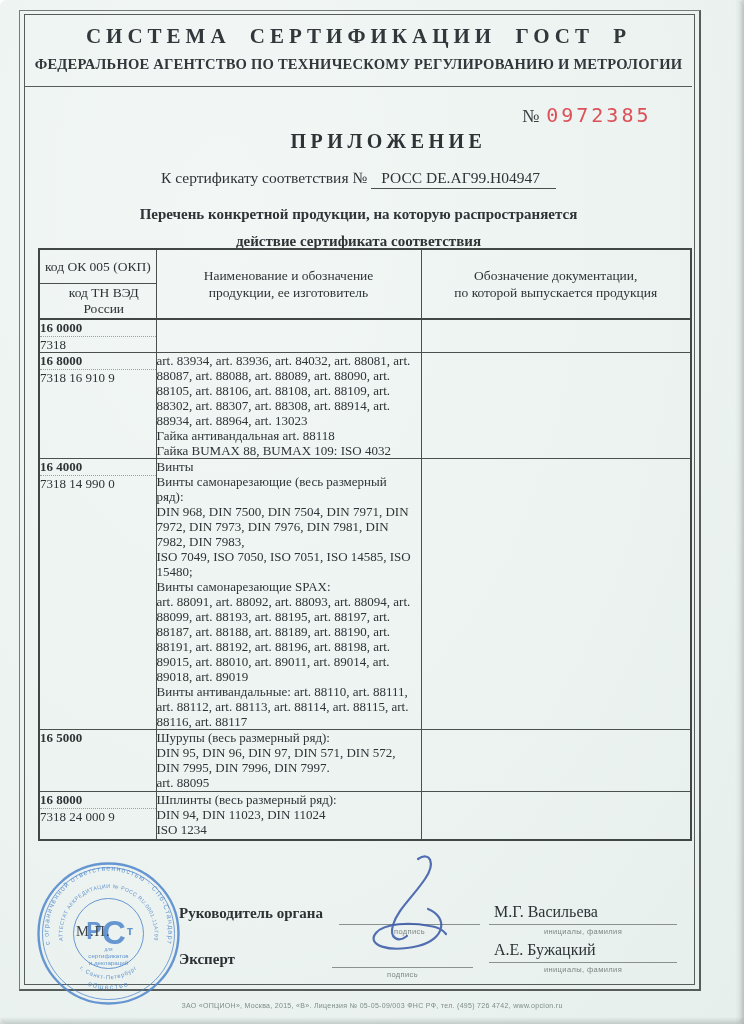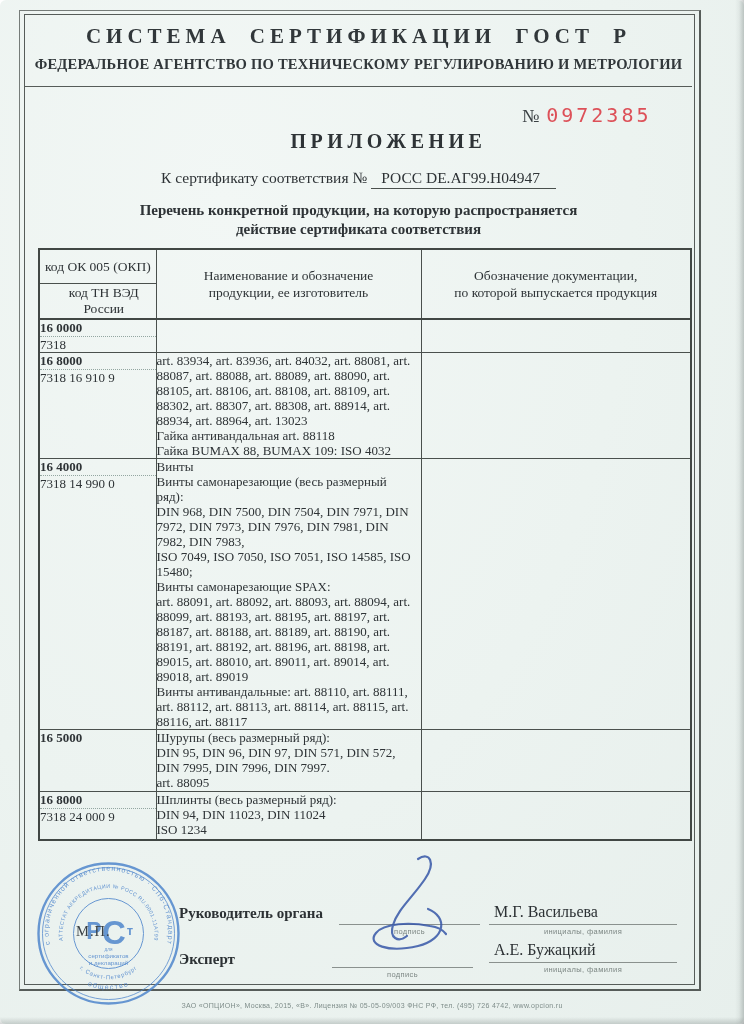--- a/index.html
+++ b/index.html
@@ -24,21 +24,21 @@
   .blank-no .pre{font-size:18px;color:#3a4043;}
   .blank-no .num{font-family:"DejaVu Sans Mono",monospace;font-size:20px;letter-spacing:3px;color:#dd5058;margin-left:7px;}
 
   .doc-title{position:absolute;left:24px;top:130px;width:729px;text-align:center;
         font-size:20px;font-weight:bold;letter-spacing:4.5px;color:#2e3336;}
 
   .cert-line{position:absolute;left:24px;top:169px;width:669px;text-align:center;font-size:15.5px;color:#2e3336;}
   .cert-line .cert-num{display:inline-block;border-bottom:1px solid #4a504d;padding:0 16px 1px 10px;margin-left:4px;}
 
   .subtitle{position:absolute;left:24px;top:201px;width:669px;text-align:center;
-        font-size:15px;font-weight:bold;line-height:19px;white-space:pre-line;color:#2e3336;}
+        font-size:15px;font-weight:bold;line-height:27px;white-space:pre-line;color:#2e3336;}
 
   table.cert-table{position:absolute;left:38px;top:248px;width:652px;border-collapse:collapse;
         table-layout:fixed;color:#2e3336;}
   table.cert-table th, table.cert-table td{border:1px solid #4a504d;padding:0;vertical-align:top;font-weight:normal;}
   table.cert-table{border:2px solid #414744;}
   table.cert-table thead th{border-bottom:2px solid #414744;}
   .hrow{height:69px;}
   .codes-h-top{height:33px;display:flex;align-items:center;padding-left:5px;font-size:13.5px;border-bottom:1px solid #4a504d;}
   .codes-h-bot{height:34px;display:flex;align-items:center;padding-left:12px;font-size:13.5px;}
   .center-h{font-size:13.5px;line-height:17px;text-align:center;vertical-align:middle !important;white-space:pre-line;margin-left:34px;}

